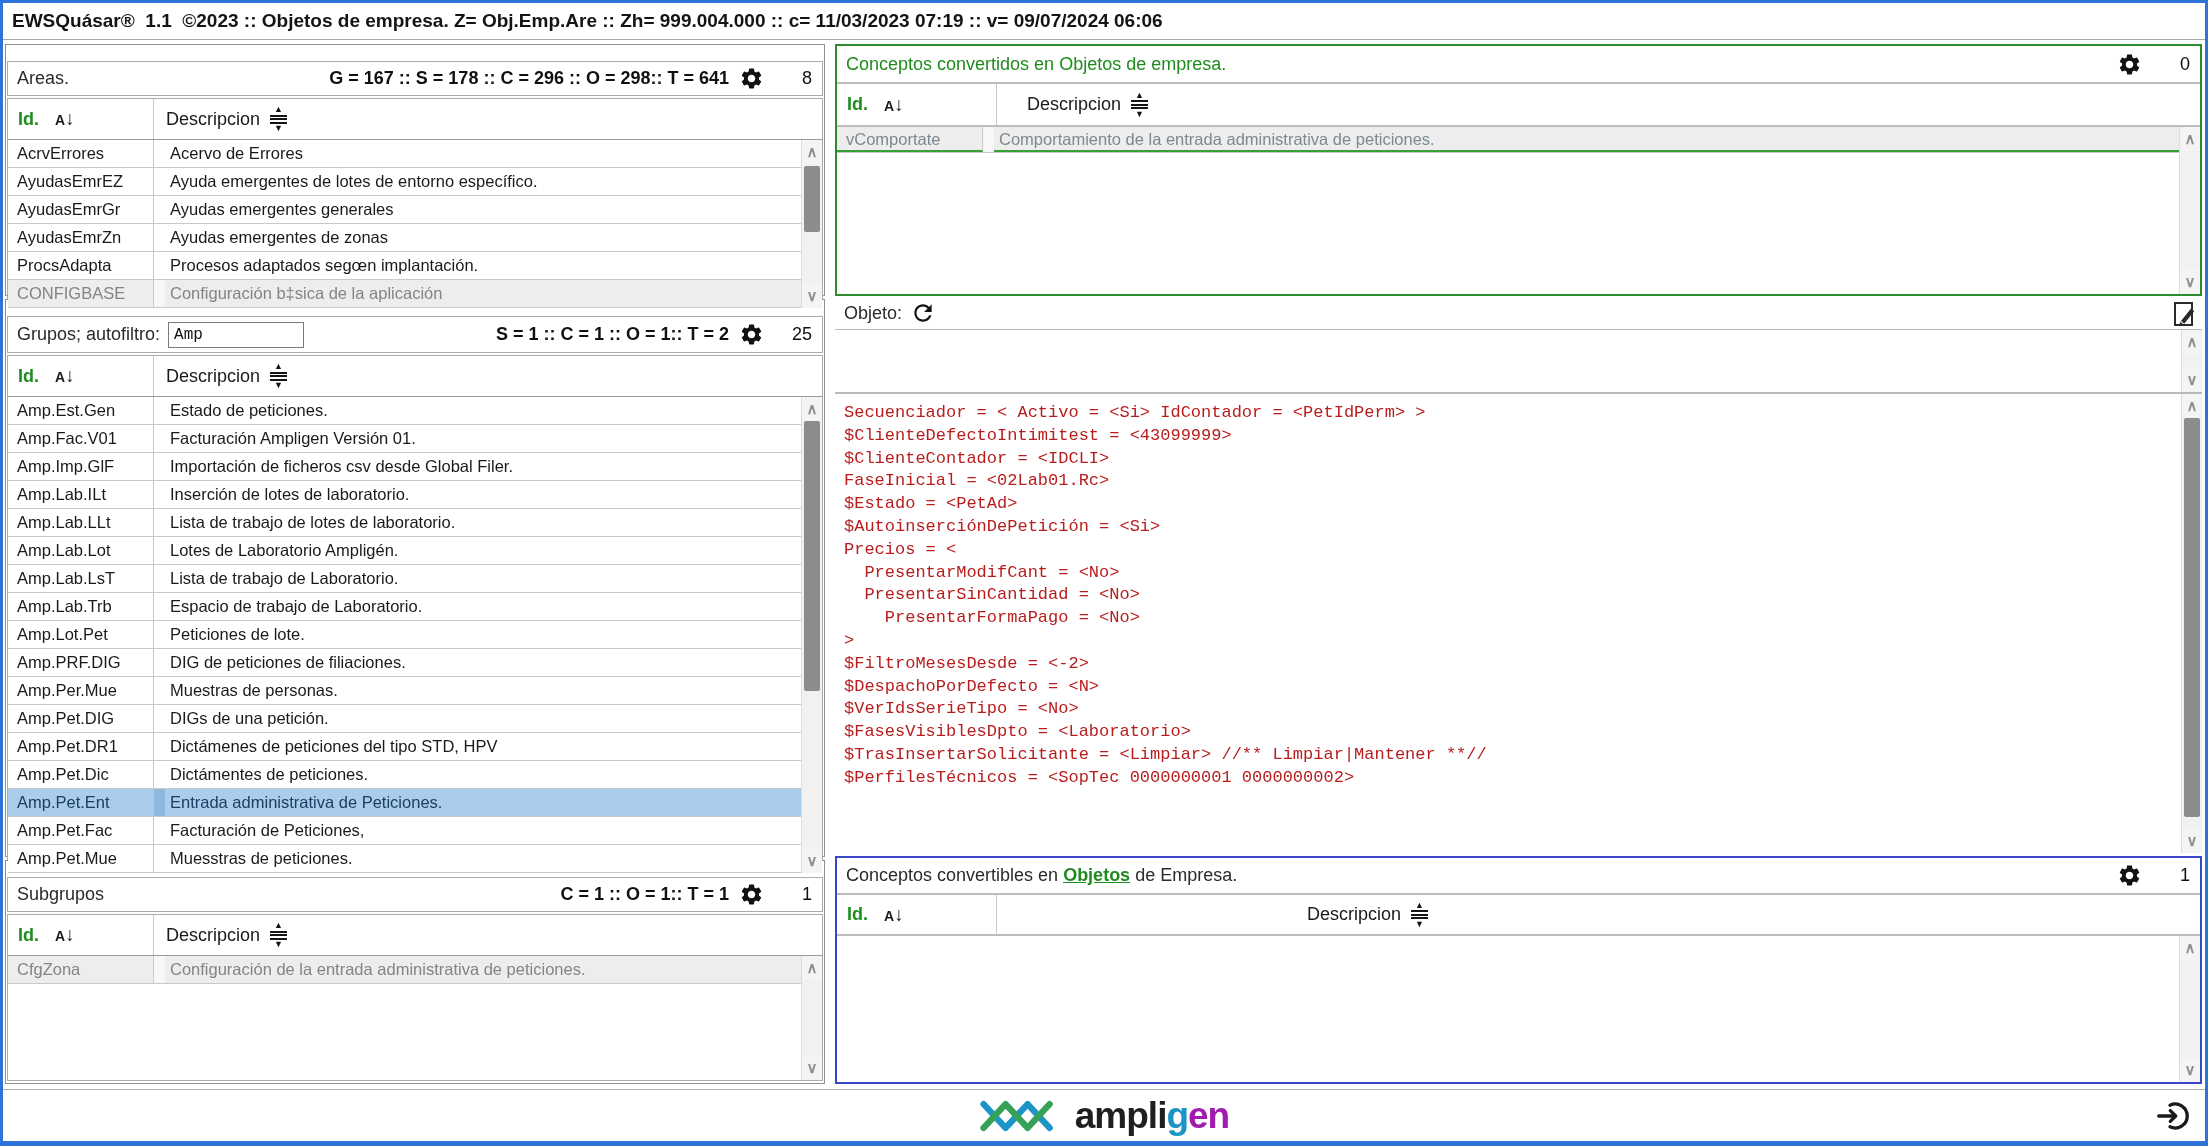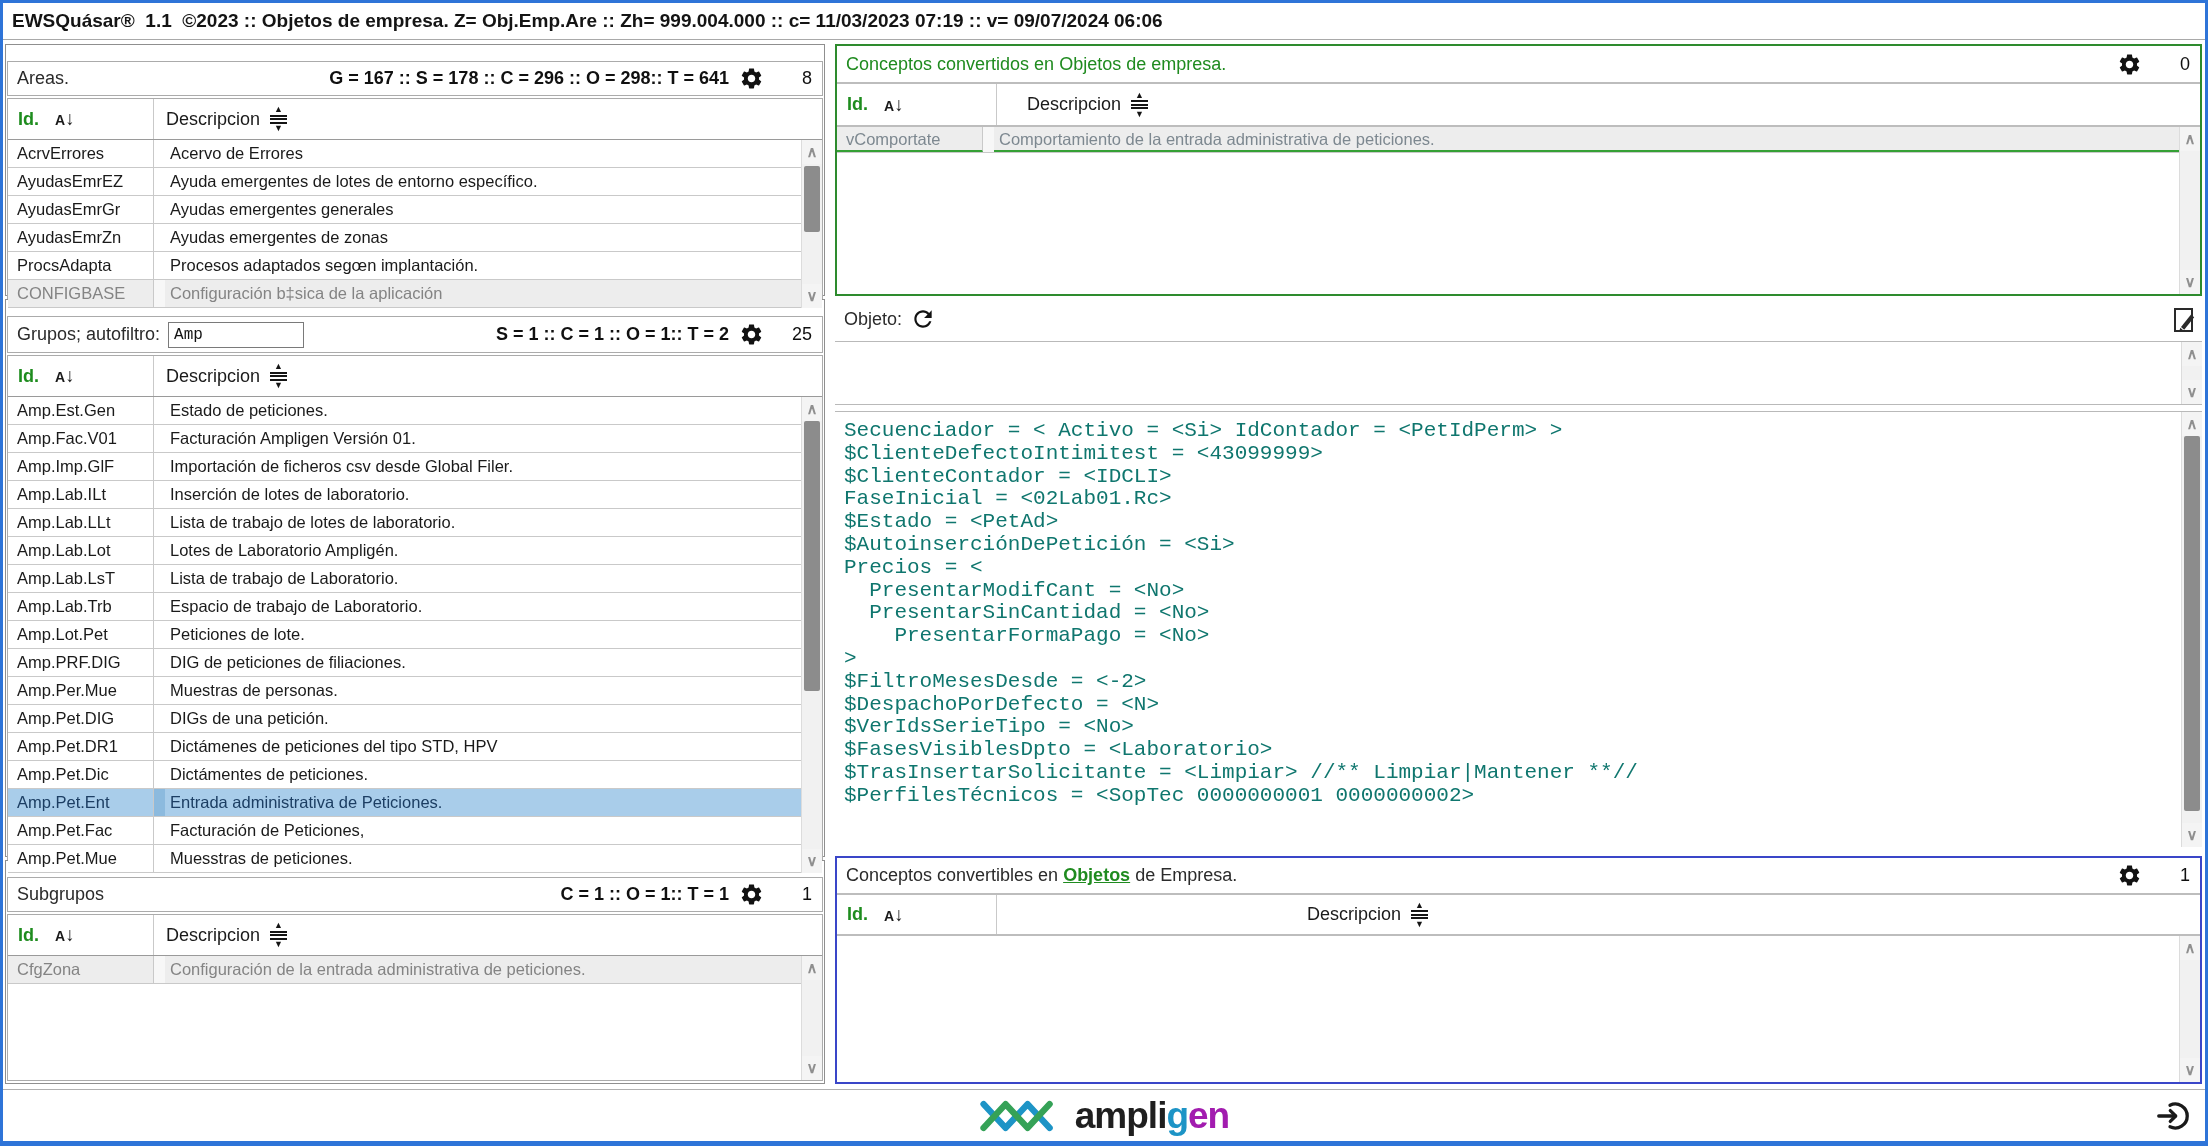--- a/index.html
+++ b/index.html
@@ -7,21 +7,21 @@
               font-family:"Liberation Sans", sans-serif; }
   .window { position:absolute; inset:0; border:3px solid #2e74d8; border-bottom-width:5px; background:#fff; }
 
   
   .titlebar { height:37px; border-bottom:1px solid #a9a9a9; display:flex; align-items:center;
               padding-left:9px; font-size:19px; font-weight:700; color:#141414; white-space:pre; }
 
   
   .main { position:absolute; top:39px; left:0; right:0; bottom:57px; display:flex; padding:2px 3px 0 2px; }
   .left-col  { width:820px; display:flex; flex-direction:column; }
-  .right-col { flex:1; margin-left:10px; display:flex; flex-direction:column;gap:6px; }
+  .right-col { flex:1; margin-left:10px; display:flex; flex-direction:column; }
 
   
   .panel { border:1px solid #8f8f8f; background:#fff; display:flex; flex-direction:column; }
   .pbox  { border:1px solid #ababab; background:#fff; margin:16px 1px 2px 1px; }
   .phead { height:33px; display:flex; align-items:center; padding:0 6px 0 9px; font-size:18px; color:#2b2b2b; }
   .phead .spacer { flex:1; }
   .stats { font-weight:700; color:#101010; font-size:18px; white-space:pre; }
   .count { width:52px; text-align:right; font-size:18px; color:#101010; padding-right:4px; }
   .gear  { width:25px; height:25px; margin-left:10px; flex:0 0 auto; }
 
@@ -74,21 +74,21 @@
   .objeto-row { height:28px; margin-top:3px; display:flex; align-items:center; padding:0 4px 0 9px;
                 font-size:18px; color:#2b2b2b; }
   .objeto-row .spacer { flex:1; }
   .emptybox { height:64px; margin-top:2px; border-top:1px solid #b9b9b9; border-bottom:1px solid #b9b9b9;
               display:flex; }
   .emptybox .fill { flex:1; }
   .mandato-label { height:26px; margin-top:2px; display:flex; align-items:flex-end; padding-left:9px;
                    font-size:18px; color:#2b2b2b; }
   .mandato-box { flex:1; border-top:1px solid #b9b9b9; display:flex; }
   .mandato-text { flex:1; padding:8px 0 0 9px; font-family:"Liberation Mono", monospace;
-                  font-size:21px; line-height:22.8px; white-space:pre; color:#0f766e; }
+                  font-size:17px; line-height:22.8px; white-space:pre; color:#b91c1c; }
 
   
   .footer { position:absolute; left:0; right:0; bottom:0; height:52px; border-top:1px solid #b0b0b0;
             background:#fff; display:flex; align-items:center; justify-content:center; }
   .brand { display:flex; align-items:center; }
   .brand svg { margin-right:8px; }
   .brand .word { font-size:37px; font-weight:700; letter-spacing:-1px; line-height:1; }
   .w-black { color:#1f1f1f; } .w-blue { color:#1d94c6; } .w-green { color:#a21caf; }
   .exit { position:absolute; right:14px; top:8px; width:36px; height:36px; }
 

